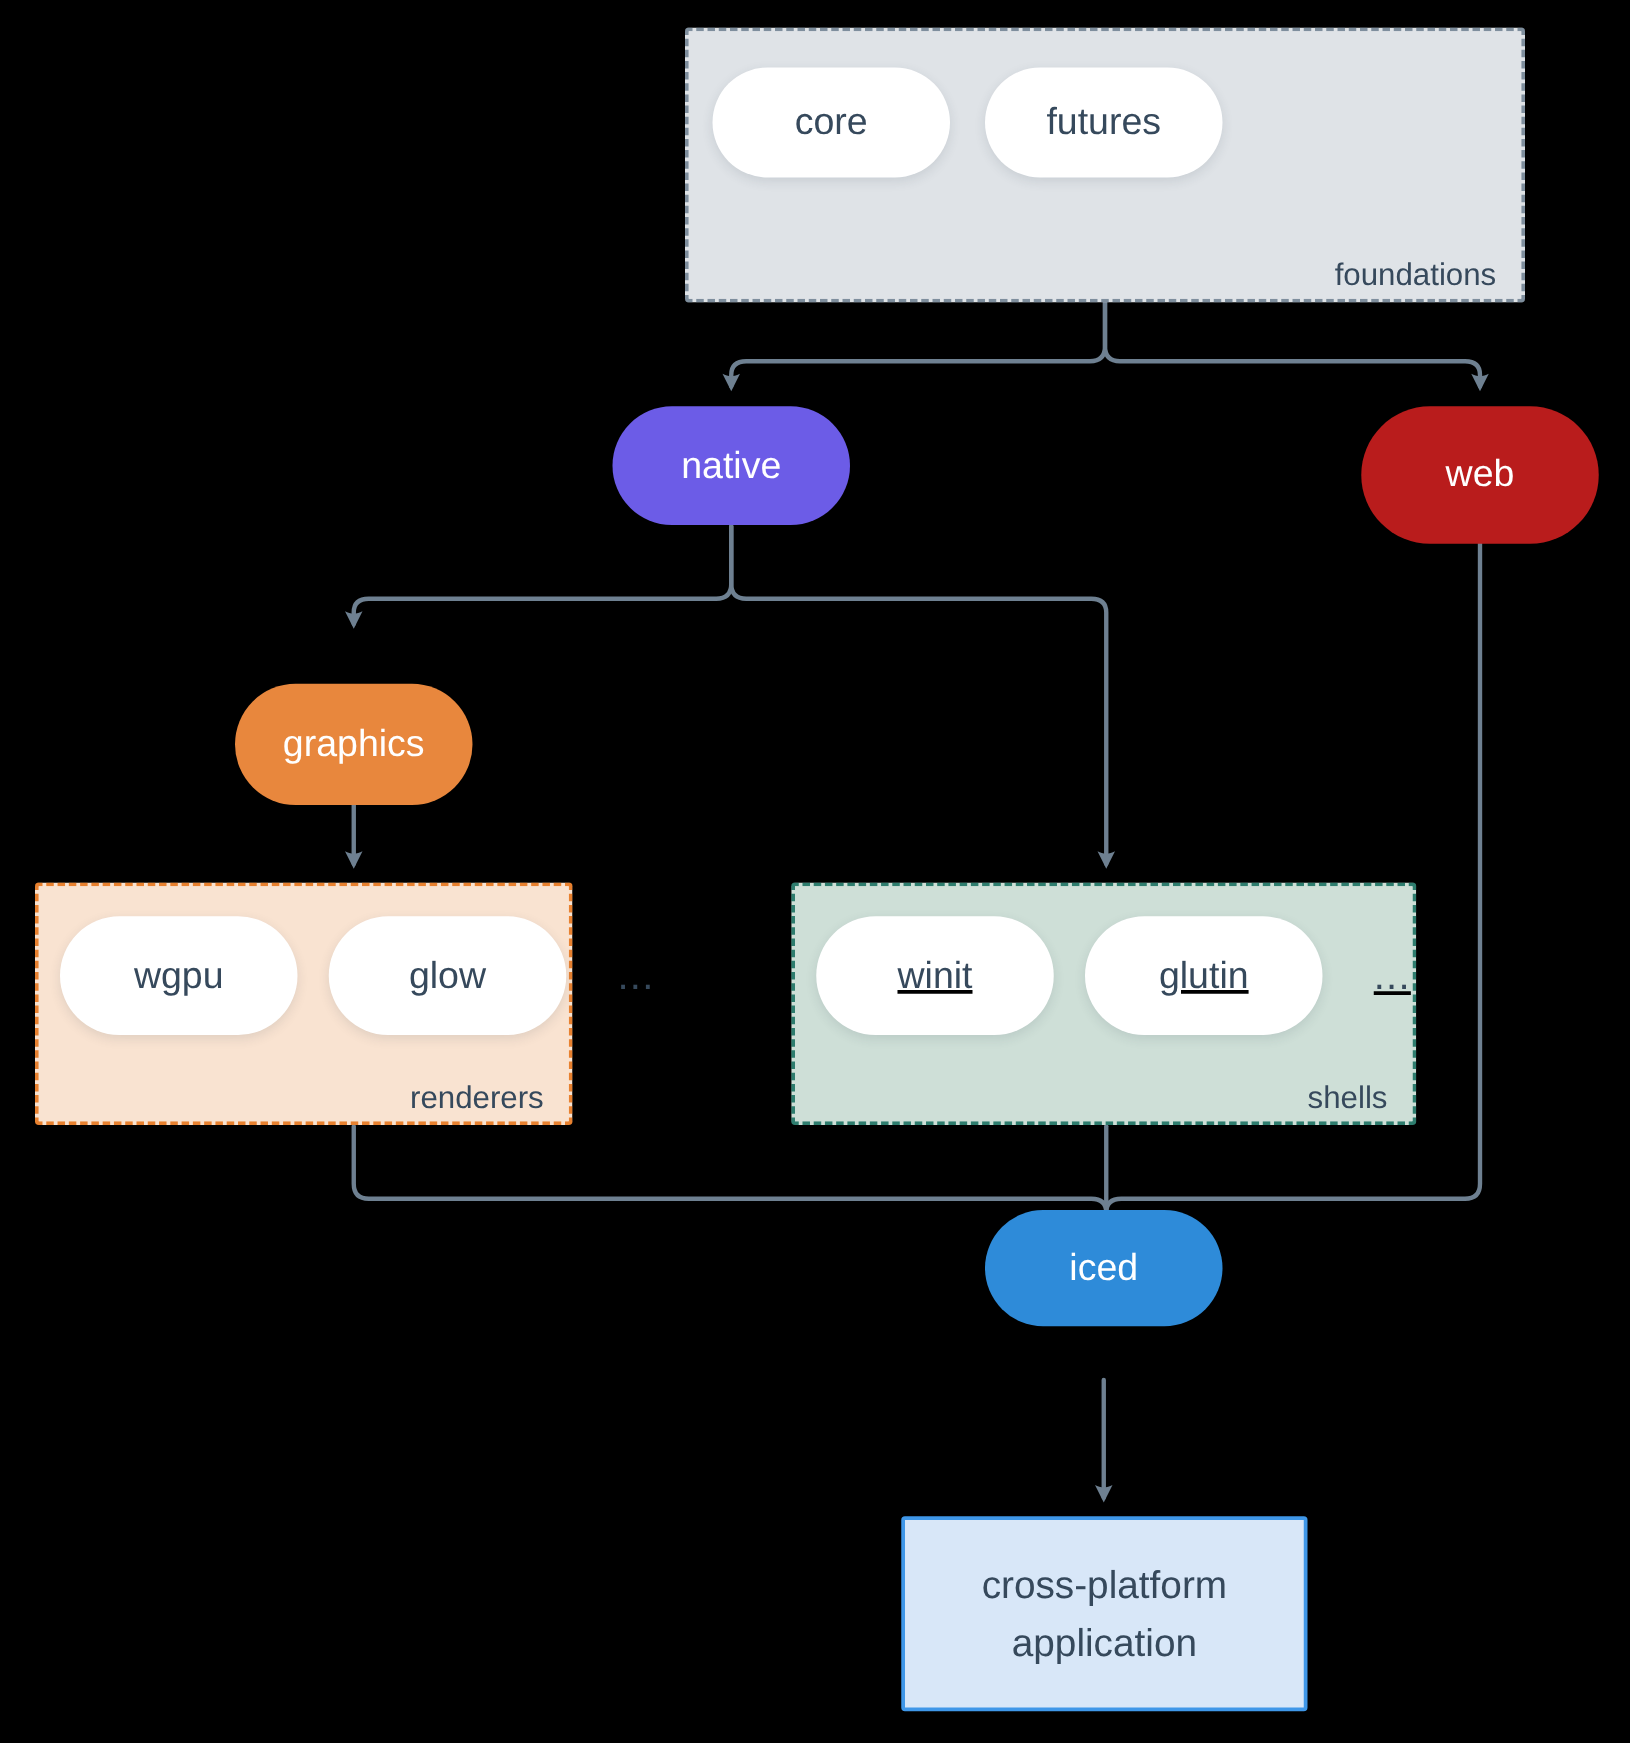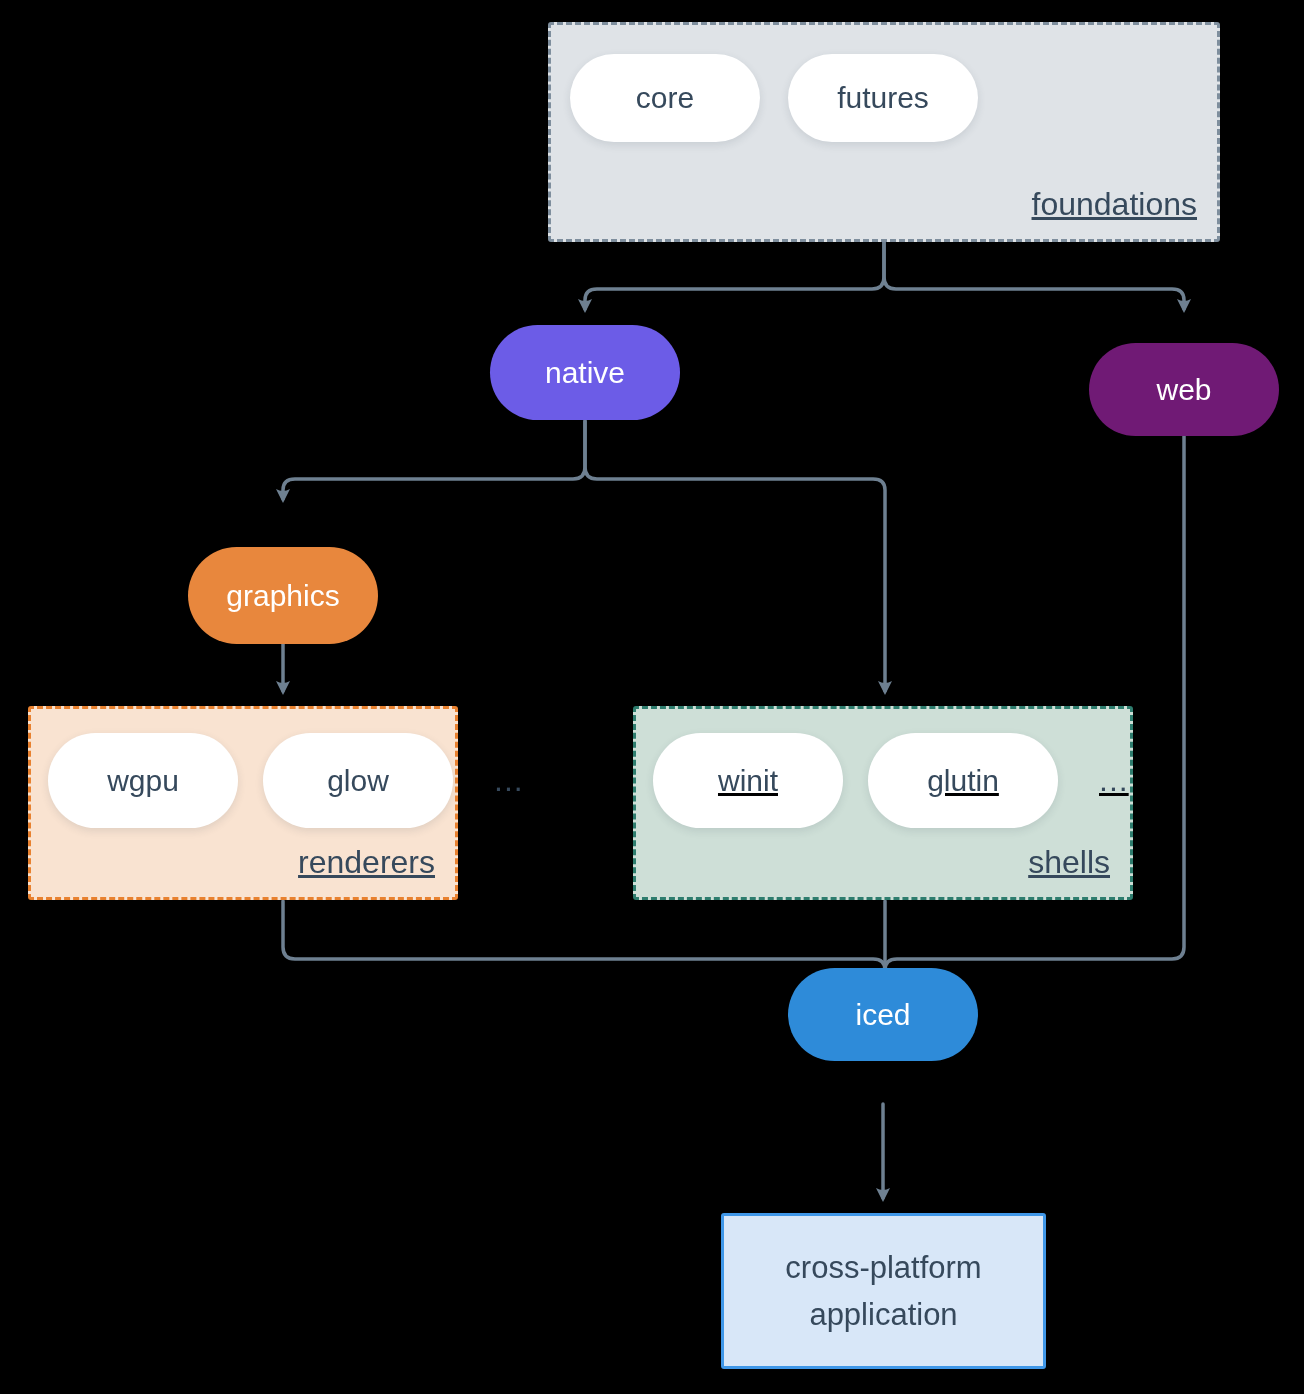--- a/index.html
+++ b/index.html
@@ -5,34 +5,34 @@
   html,body{margin:0;padding:0;background:#000;}
   .canvas{
     position:relative;width:1304px;height:1394px;background:#000;
     font-family:"Liberation Sans", sans-serif;overflow:hidden;
   }
   .edges{position:absolute;left:0;top:0;pointer-events:none;}
   .zone{position:absolute;border-radius:3px;box-sizing:border-box;}
   .zone.foundations{left:548px;top:22px;width:672px;height:220px;background:#dfe3e7;border:3px dashed #7e8e9d;}
   .zone.renderers{left:28px;top:706px;width:430px;height:194px;background:#f9e3d1;border:3px dashed #e8812f;}
   .zone.shells{left:633px;top:706px;width:500px;height:194px;background:#cedfd7;border:3px dashed #2e7d6e;}
-  .zone-label{position:absolute;right:20px;bottom:16px;font-size:32px;color:#36495c;text-decoration:underline;}
+  .zone-label{position:absolute;right:20px;bottom:4px;font-size:25px;color:#36495c;}
   .pills-row{position:absolute;display:flex;align-items:center;}
   .foundations .pills-row{left:19px;top:29px;gap:28px;}
   .renderers .pills-row{left:17px;top:24px;gap:25px;}
   .shells .pills-row{left:17px;top:24px;gap:25px;text-decoration:underline;}
   .pill{
     border-radius:999px;display:flex;align-items:center;justify-content:center;
     font-size:30px;box-sizing:border-box;
   }
   .pill.white{width:190px;height:88px;background:#ffffff;color:#36495c;box-shadow:0 3px 9px rgba(40,55,70,0.12);}
   .renderers .pill.white,.shells .pill.white{height:95px;}
   .pill.node{position:absolute;color:#ffffff;}
   .pill.native{left:490px;top:325px;width:190px;height:95px;background:#6c5ce7;}
-  .pill.web{left:1089px;top:343px;width:190px;height:93px;background:#701a75;}
+  .pill.web{left:1089px;top:325px;width:190px;height:110px;background:#b91c1c;}
   .pill.graphics{left:188px;top:516px;width:190px;height:97px;background:#e8873d;margin-top:31px;}
   .pill.iced{left:788px;top:968px;width:190px;height:93px;background:#2e8bd9;}
   .dots{font-size:32px;color:#36495c;margin-left:16px;letter-spacing:1px;}
   .app-box{
     position:absolute;left:721px;top:1213px;width:325px;height:156px;box-sizing:border-box;
     background:#d8e7f8;border:3px solid #3f97e8;border-radius:3px;
     display:flex;align-items:center;justify-content:center;text-align:center;
     font-size:31px;line-height:47px;color:#36495c;padding:0 20px;
   }
 </style>

